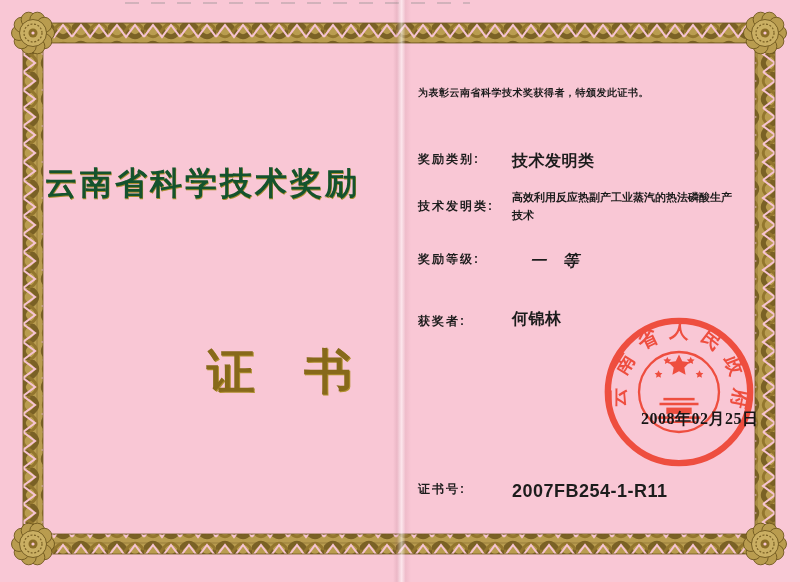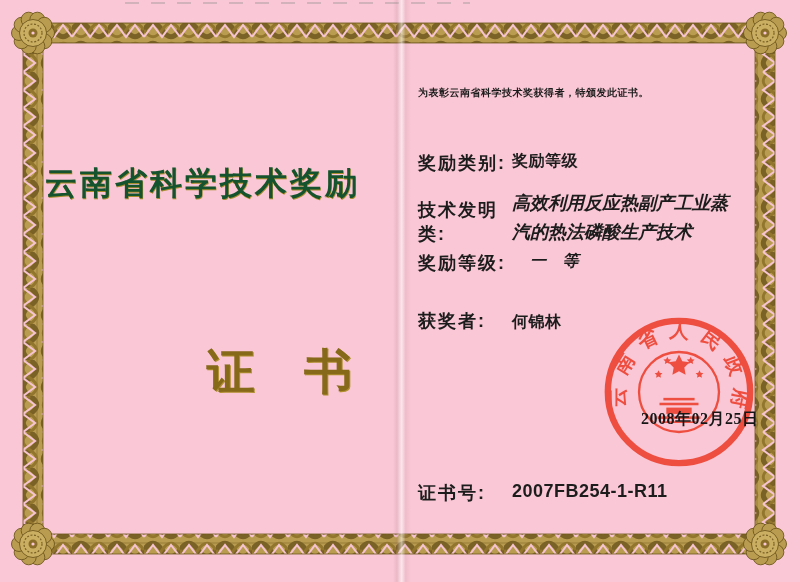--- a/index.html
+++ b/index.html
@@ -28,26 +28,26 @@
     text-align:right;font-size:48px;font-weight:bold;letter-spacing:18px;text-indent:18px;
     color:#87691a;text-shadow:1px 1px 0 #b0902f;
   }
   
   .right-page{position:absolute;left:418px;top:0;width:340px;height:582px;color:#1c1c1c;}
   .intro{
     position:absolute;left:0;top:86px;white-space:nowrap;
     font-size:10px;font-weight:bold;letter-spacing:0.5px;
   }
   .row{position:absolute;left:0;display:flex;align-items:flex-start;}
-  .row .lbl{width:94px;flex:0 0 94px;font-size:18px;font-weight:bold;letter-spacing:2px;}
+  .row .lbl{width:94px;flex:0 0 94px;font-size:12px;font-weight:bold;letter-spacing:2px;}
   .row .val{font-size:16px;font-weight:bold;letter-spacing:0.5px;}
   .row-category{top:151px;}
   .row-project{top:189px;}
   .row-project .lbl{margin-top:9px;}
-  .row-project .val{width:222px;font-size:18px;letter-spacing:0;line-height:1.6;font-style:italic;}
+  .row-project .val{width:222px;font-size:11px;letter-spacing:0;line-height:1.6;}
   .row-grade{top:251px;gap:18px;}
   .row-grade .val{letter-spacing:6px;font-style:italic;}
   .row-winner{top:309px;align-items:flex-end;}
   .row-number{top:481px;}
   .row-number .val{font-family:Liberation Sans, sans-serif;font-size:18px;font-weight:600;letter-spacing:0.5px;}
   
   .seal{position:absolute;left:601px;top:314px;width:156px;height:156px;}
   .seal-date{
     position:absolute;left:617px;top:409px;
     font-family:"Liberation Serif", serif;font-size:16px;font-weight:bold;color:#161616;
@@ -108,21 +108,21 @@
   <div class="fold"></div>
 
   <div class="cert-title">云南省科学技术奖励</div>
   <div class="big-title">证 书</div>
 
   <div class="right-page">
     <div class="intro">为表彰云南省科学技术奖获得者，特颁发此证书。</div>
 
     <div class="row row-category">
       <div class="lbl">奖励类别:</div>
-      <div class="val">奖励等级</div>
+      <div class="val">技术发明类</div>
     </div>
 
     <div class="row row-project">
       <div class="lbl">技术发明类:</div>
       <div class="val">高效利用反应热副产工业蒸汽的热法磷酸生产技术</div>
     </div>
 
     <div class="row row-grade">
       <div class="lbl">奖励等级:</div>
       <div class="val">一 等</div>

